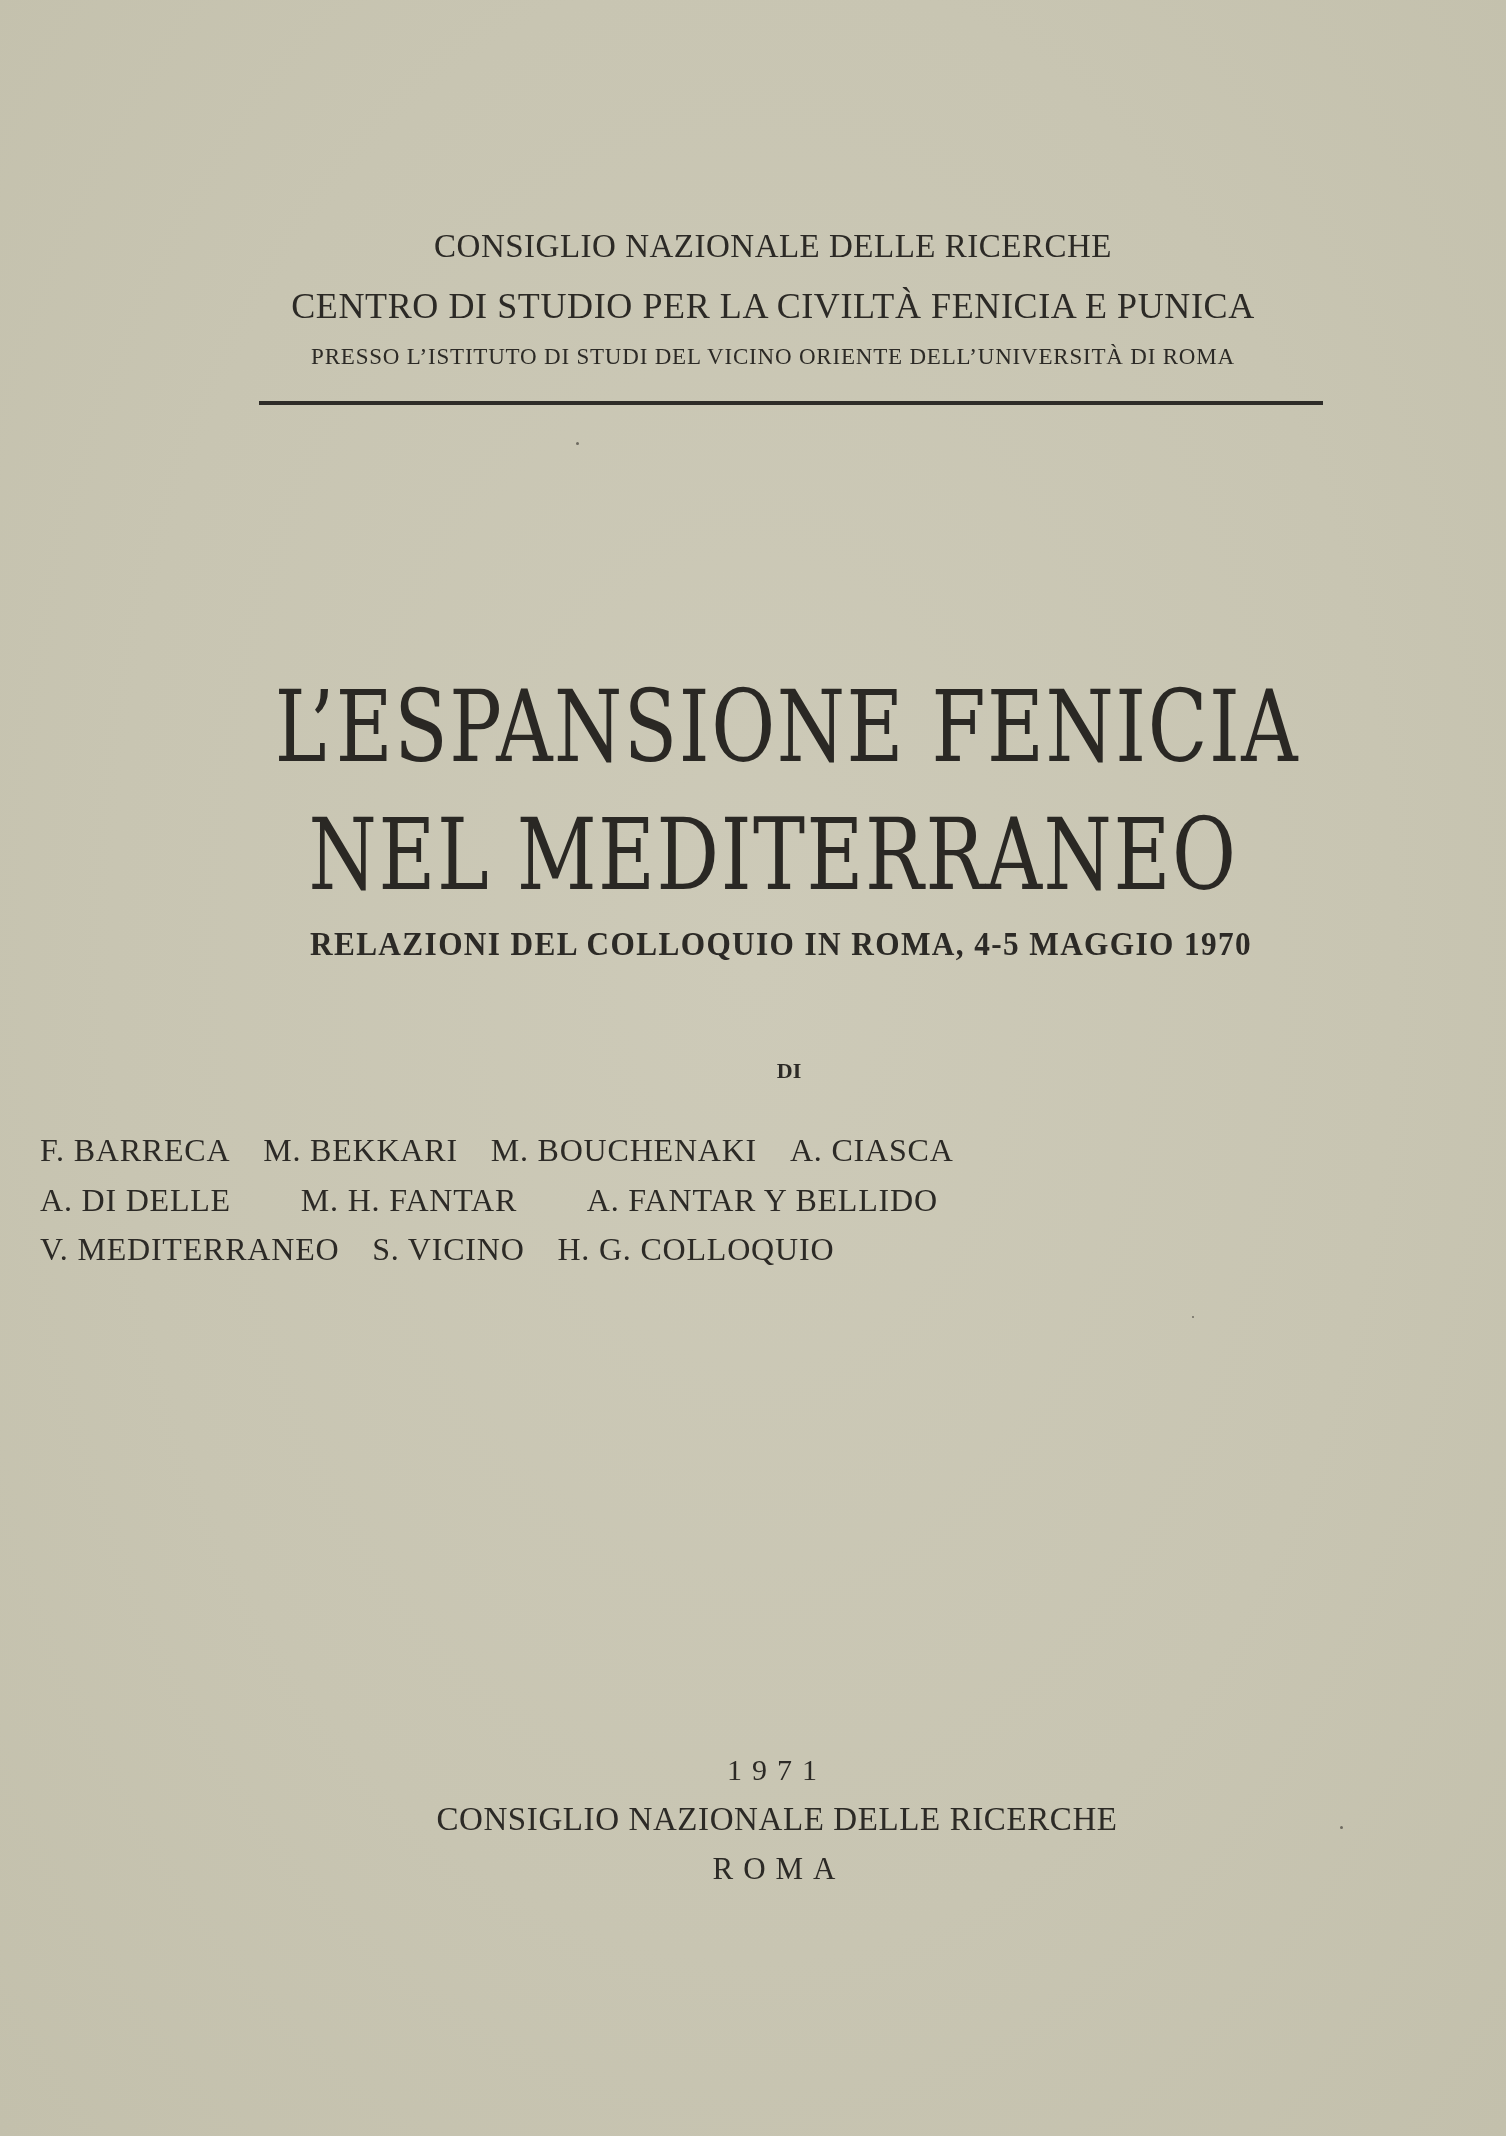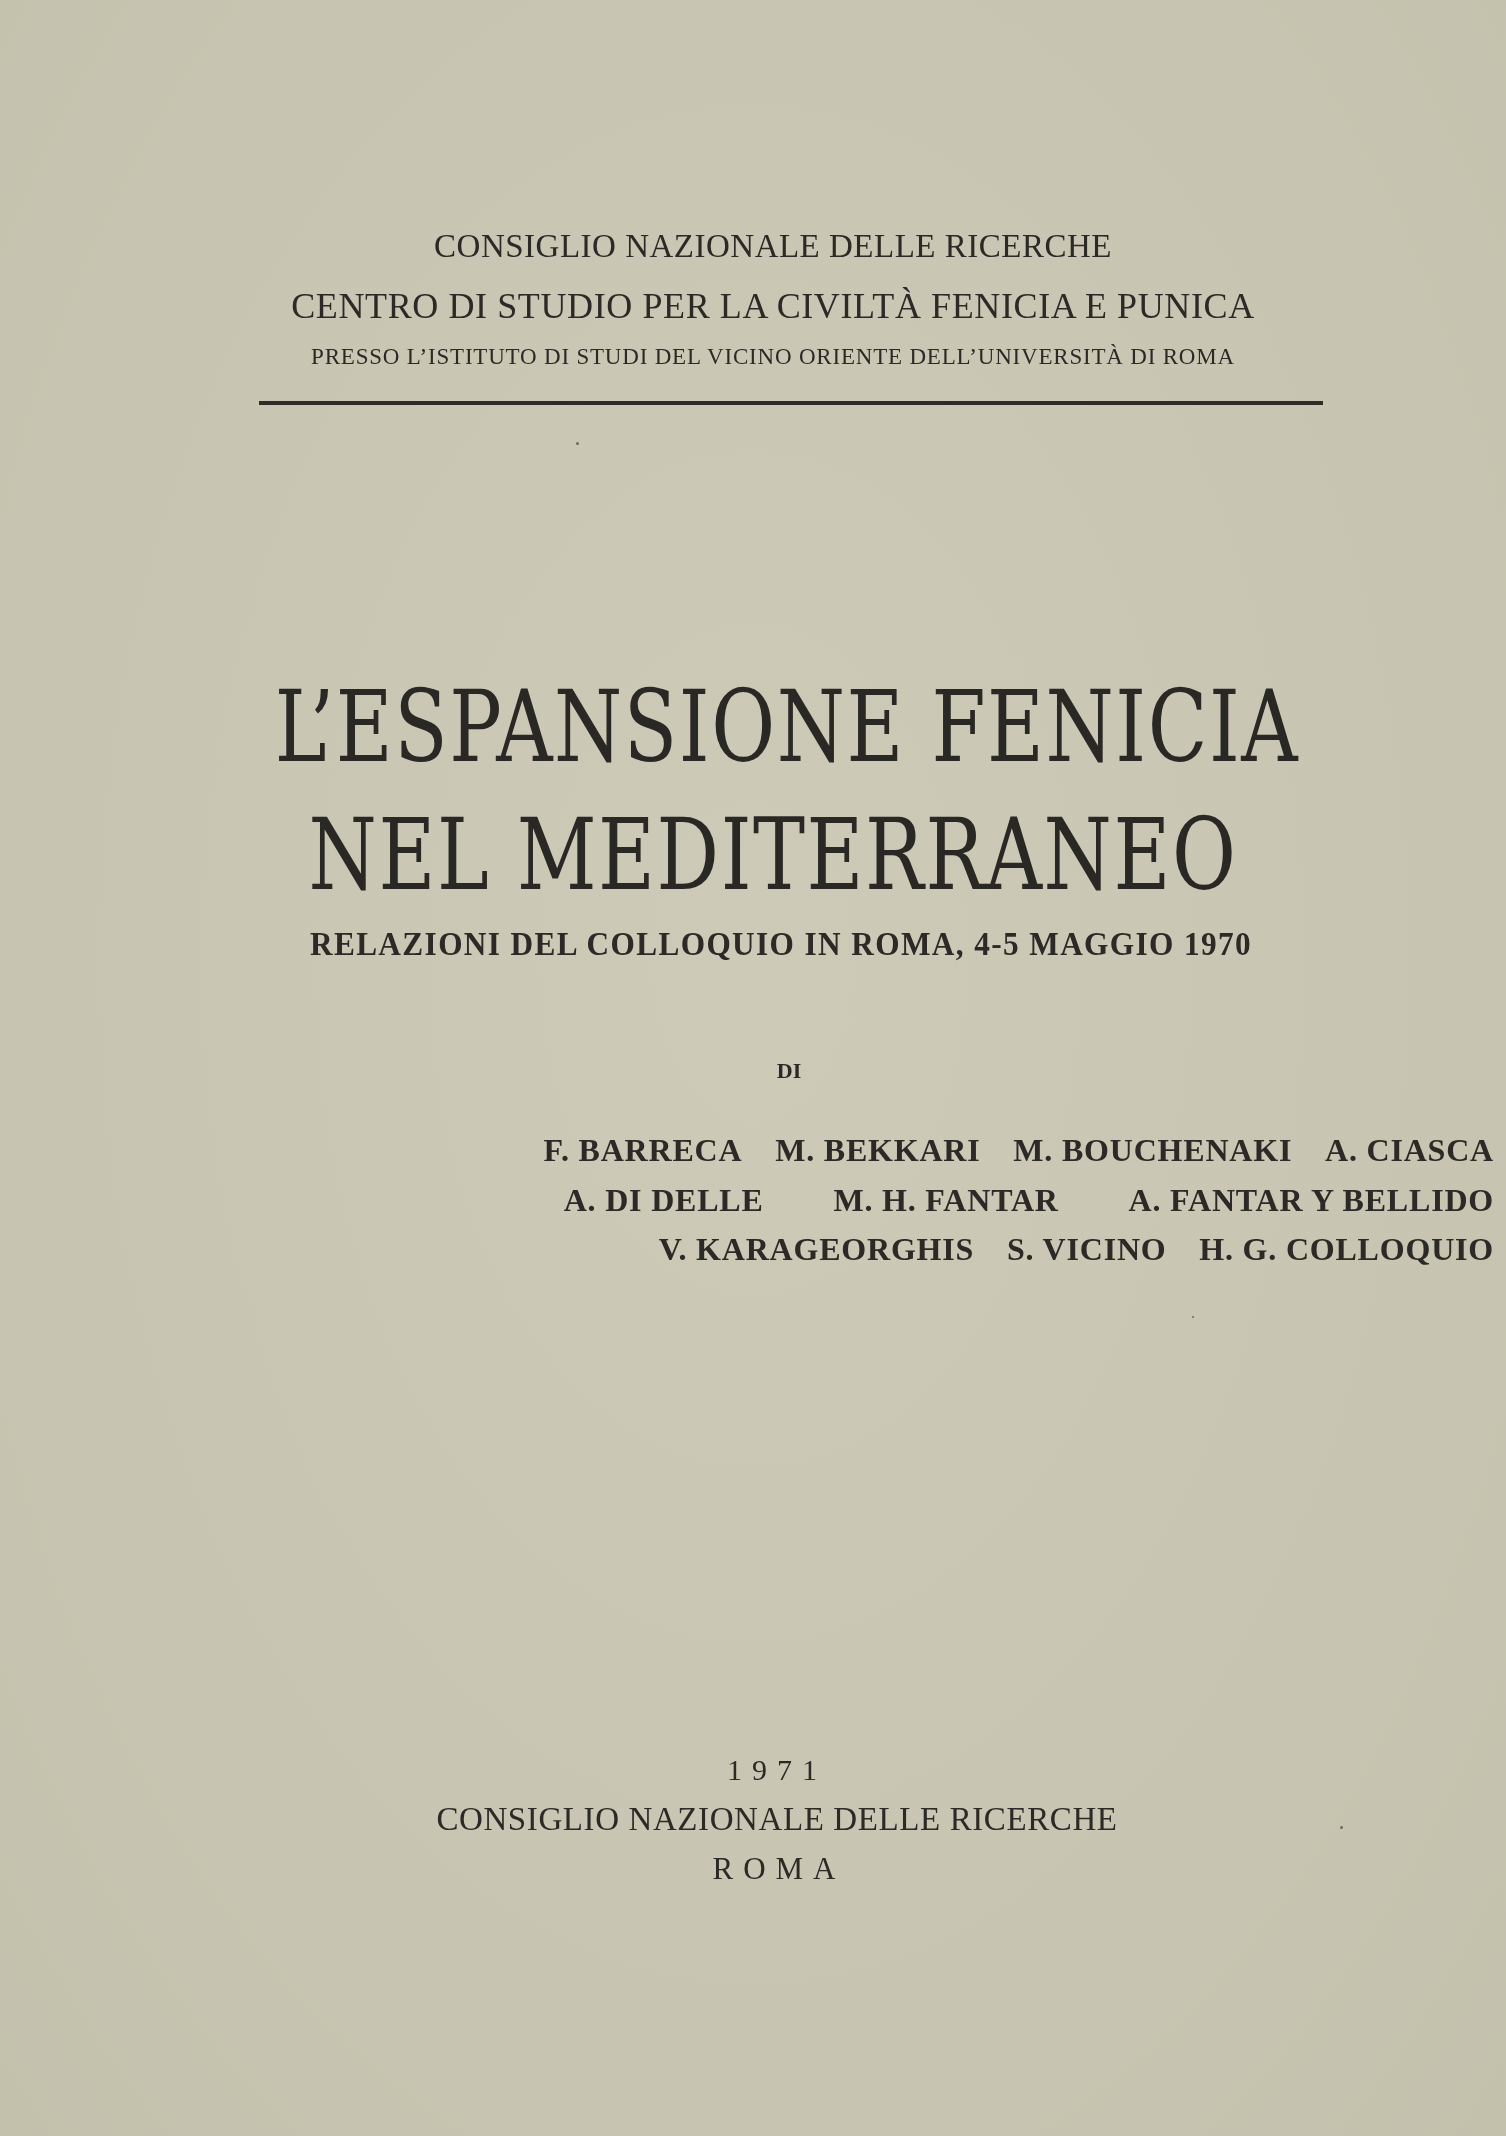--- a/index.html
+++ b/index.html
@@ -27,22 +27,22 @@
       font-size: 100px; letter-spacing: 2px; color: #2a2824;
       transform: scaleX(0.78); transform-origin: center;
       font-weight: normal;
     }
     .t1 { top: 668px; left: 34px; }
     .t2 { top: 796px; left: 20px; }
     .sub { top: 925px; font-size: 34px; letter-spacing: 1.5px; left: 28px; font-weight: bold; transform: scaleX(0.92); }
     .di { top: 1058px; font-size: 22px; left: 36px; font-weight: bold; }
     .authors { position: absolute; left: 0; width: 1506px; top: 1126px; }
     .author-line {
-      text-align: right; font-size: 32px; letter-spacing: 0.8px; height: 49.5px; line-height: 49.5px;
-      white-space: nowrap; font-weight: bold; padding-left: 28px;
+      text-align: left; font-size: 32px; letter-spacing: 0.8px; height: 49.5px; line-height: 49.5px;
+      white-space: nowrap; font-weight: normal; padding-left: 28px;
     }
     .author-line span { margin: 0 12px; }
     .year { top: 1753px; font-size: 30px; letter-spacing: 10px; left: 24px; }
     .pub { top: 1801px; font-size: 33px; letter-spacing: 0.6px; left: 24px; }
     .city { top: 1851px; font-size: 31px; letter-spacing: 10px; left: 26px; }
     .speck { position: absolute; width: 3px; height: 3px; border-radius: 50%; background: #6d6a60; }
   </style>
 </head>
 <body>
 
@@ -65,21 +65,21 @@
       <span>M. BEKKARI</span>
       <span>M. BOUCHENAKI</span>
       <span>A. CIASCA</span>
     </div>
     <div class="author-line">
       <span>A. DI DELLE</span>
       <span style="margin:0 49px">M. H. FANTAR</span>
       <span>A. FANTAR Y BELLIDO</span>
     </div>
     <div class="author-line">
-      <span>V. KARAGEORGHIS</span>
+      <span>V. MEDITERRANEO</span>
       <span>S. VICINO</span>
       <span>H. G. COLLOQUIO</span>
     </div>
   </div>
 
   <div class="line year">1971</div>
   <div class="line pub">CONSIGLIO NAZIONALE DELLE RICERCHE</div>
   <div class="line city">ROMA</div>
 
   <div class="speck" style="left:576px;top:442px;"></div>

